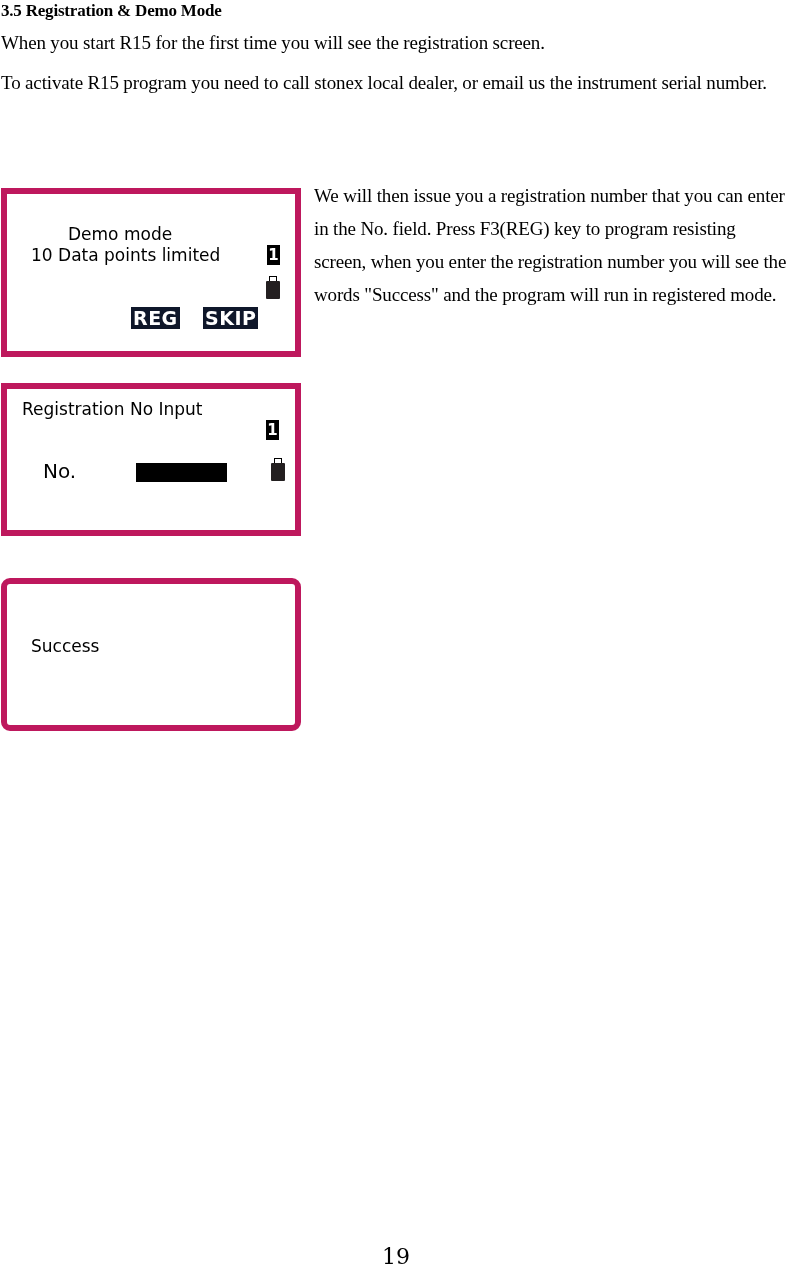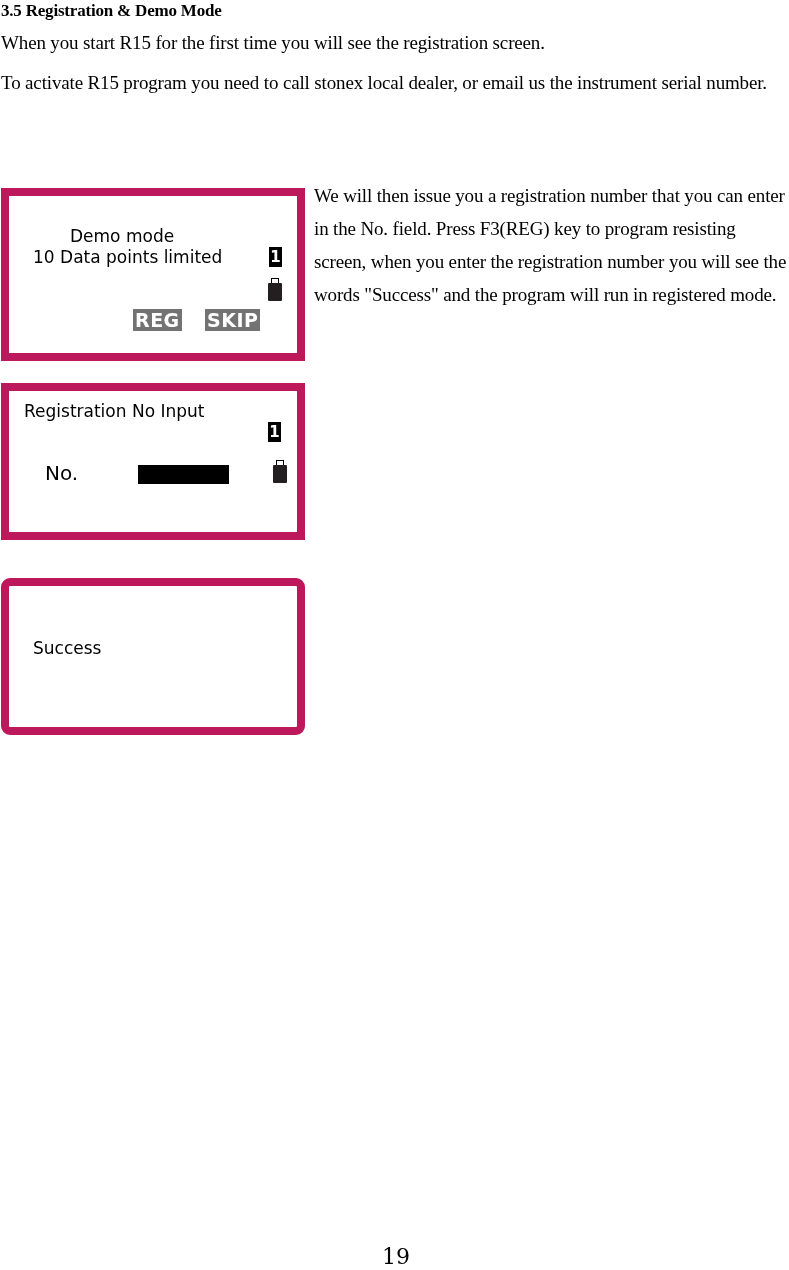--- a/index.html
+++ b/index.html
@@ -17,35 +17,35 @@
       letter-spacing: -0.15px;
     }
     .p1 { left: 1px; top: 26px; }
     .p2 { left: 1px; top: 66px; width: 785px; }
     .p3 { left: 314px; top: 179px; width: 475px; }
     .p4 { left: 1px; top: 791px; width: 789px; }
     .p4 span { display: block; }
 
     .screen {
       position: absolute; left: 1px; width: 288px;
-      border: 8px solid #be185d; background: #fff; box-sizing: content-box;
+      border: 6px solid #be185d; background: #fff; box-sizing: content-box;
       font-family: "DejaVu Sans", "Liberation Sans", sans-serif;
     }
     .s1 { top: 188px; height: 157px; }
     .s2 { top: 383px; height: 141px; }
     .s3 { top: 578px; height: 141px; border-radius: 9px; }
 
     .lcd-text { position: absolute; font-size: 17px; line-height: 20px; color: #000; white-space: nowrap; }
     .inv-badge {
       position: absolute; background: #000; color: #fff;
       font-family: "DejaVu Sans", sans-serif; font-weight: bold;
       font-size: 15px; line-height: 20px; text-align: center;
     }
     .soft-key {
-      position: absolute; background: #737373; color: #fff;
+      position: absolute; background: #0f172a; color: #fff;
       font-family: "DejaVu Sans", sans-serif; font-weight: bold;
       font-size: 19px; line-height: 22px; padding: 0 2px; letter-spacing: 0.5px;
     }
     .battery { position: absolute; width: 14px; height: 24px; }
     .battery .cap {
       position: absolute; left: 3px; top: 0; width: 6px; height: 5px;
       border: 1px solid #000; border-bottom: none; background: #fff;
     }
     .battery .body {
       position: absolute; left: 0; top: 5px; width: 14px; height: 18px;

